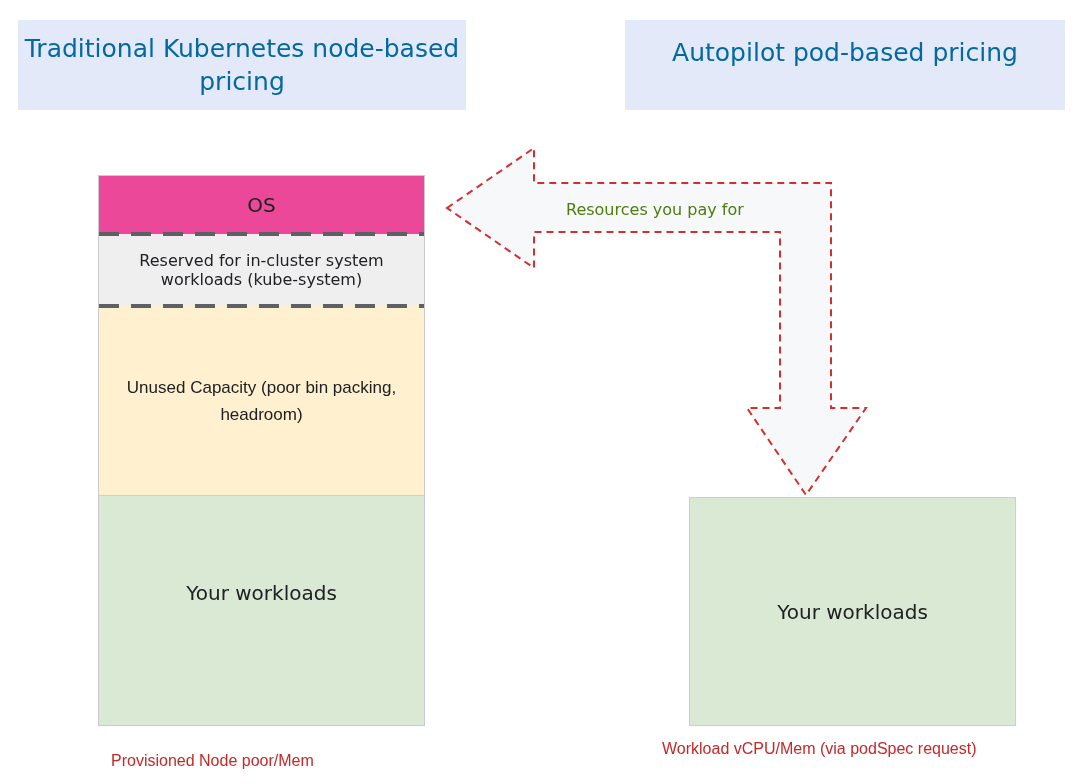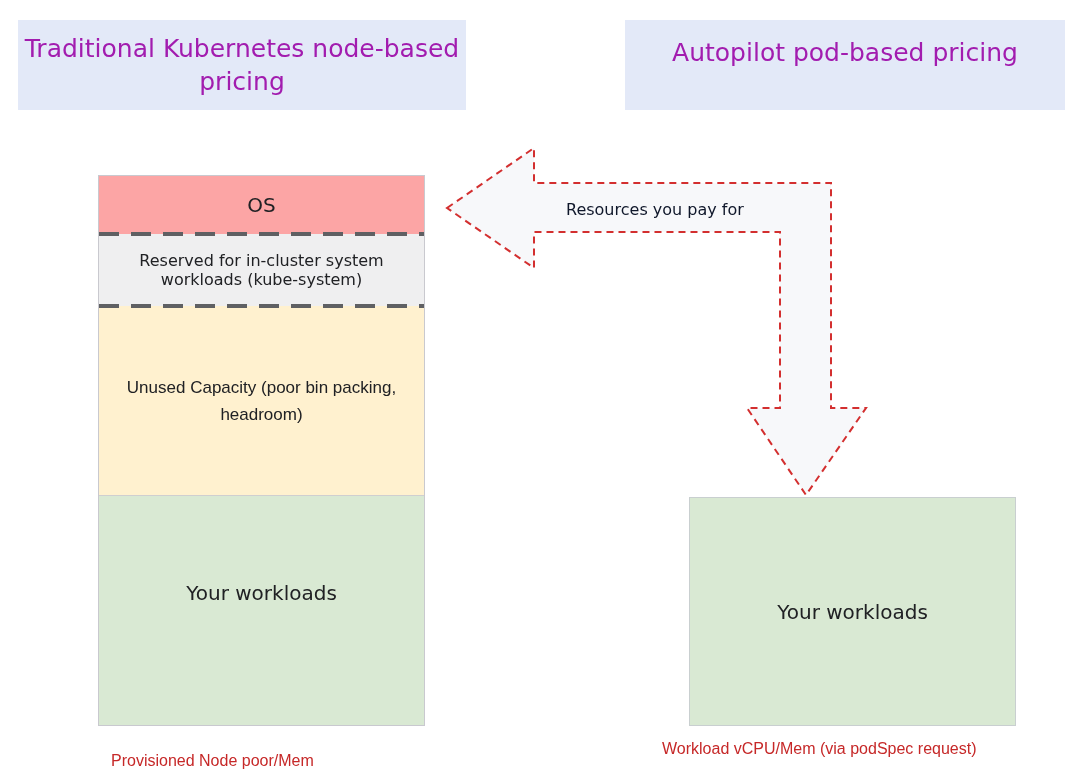--- a/index.html
+++ b/index.html
@@ -1,38 +1,38 @@
 <!DOCTYPE html>
 <html><head>
 <meta charset="utf-8">
 <style>
   html, body { margin:0; padding:0; }
   body { width:1080px; height:784px; background:#ffffff; position:relative; overflow:hidden;
          font-family:"DejaVu Sans", "Liberation Sans", sans-serif; color:#202124; }
   .header { position:absolute; background:#e3e9f8; display:flex; justify-content:center;
-            text-align:center; font-size:25px; line-height:33px; color:#a21caf; }
+            text-align:center; font-size:25px; line-height:33px; color:#0369a1; }
   #hdr-left { left:18px; top:20px; width:448px; height:90px; align-items:center; }
   #hdr-right { left:625px; top:20px; width:440px; height:90px; align-items:flex-start; padding-top:16px; box-sizing:border-box; }
   .stack { position:absolute; left:98px; top:175px; width:327px; height:551px; border:1px solid #c9c9cf; box-sizing:border-box; }
   .seg { position:absolute; left:0; right:0; display:flex; align-items:center; justify-content:center; text-align:center; }
-  #seg-os { top:0; height:58px; background:#fca5a5; font-size:20px; }
+  #seg-os { top:0; height:58px; background:#ec4899; font-size:20px; }
   #seg-reserved { top:58px; height:72px; background:#efeff0; font-size:16px; line-height:19px; }
   #seg-unused { top:130px; height:189px; background:#fff1cf; font-family:"Liberation Sans", sans-serif; font-size:17px; line-height:27px; }
   #seg-workloads { top:319px; bottom:0; background:#d9e9d3; font-size:20px; padding-bottom:36px; box-sizing:border-box; border-top:1px solid #cfcfd0; }
   .dash { position:absolute; left:0; right:0; height:4px;
           background:repeating-linear-gradient(90deg,#5f6063 0 20px,transparent 20px 32px); }
   #dash1 { top:56px; }
   #dash2 { top:128px; }
   .pod { position:absolute; left:689px; top:497px; width:327px; height:229px; background:#d9e9d3;
          border:1px solid #c9cfd0; box-sizing:border-box; display:flex; align-items:center; justify-content:center; font-size:20px; }
   .caption { position:absolute; color:#c62828; font-family:"Liberation Sans", sans-serif; font-size:16px; }
   #cap-left { left:111px; top:752px; }
   #cap-right { left:662px; top:740px; }
   svg.arrow { position:absolute; left:0; top:0; }
-  #arrow-label { position:absolute; left:566px; top:200px; font-size:16px; color:#0f172a; }
+  #arrow-label { position:absolute; left:566px; top:200px; font-size:16px; color:#4d7c0f; }
 </style>
 </head>
 <body>
 
 <div class="header" id="hdr-left">
   <span>Traditional Kubernetes node-based pricing</span>
 </div>
 <div class="header" id="hdr-right">
   <span>Autopilot pod-based pricing</span>
 </div>

